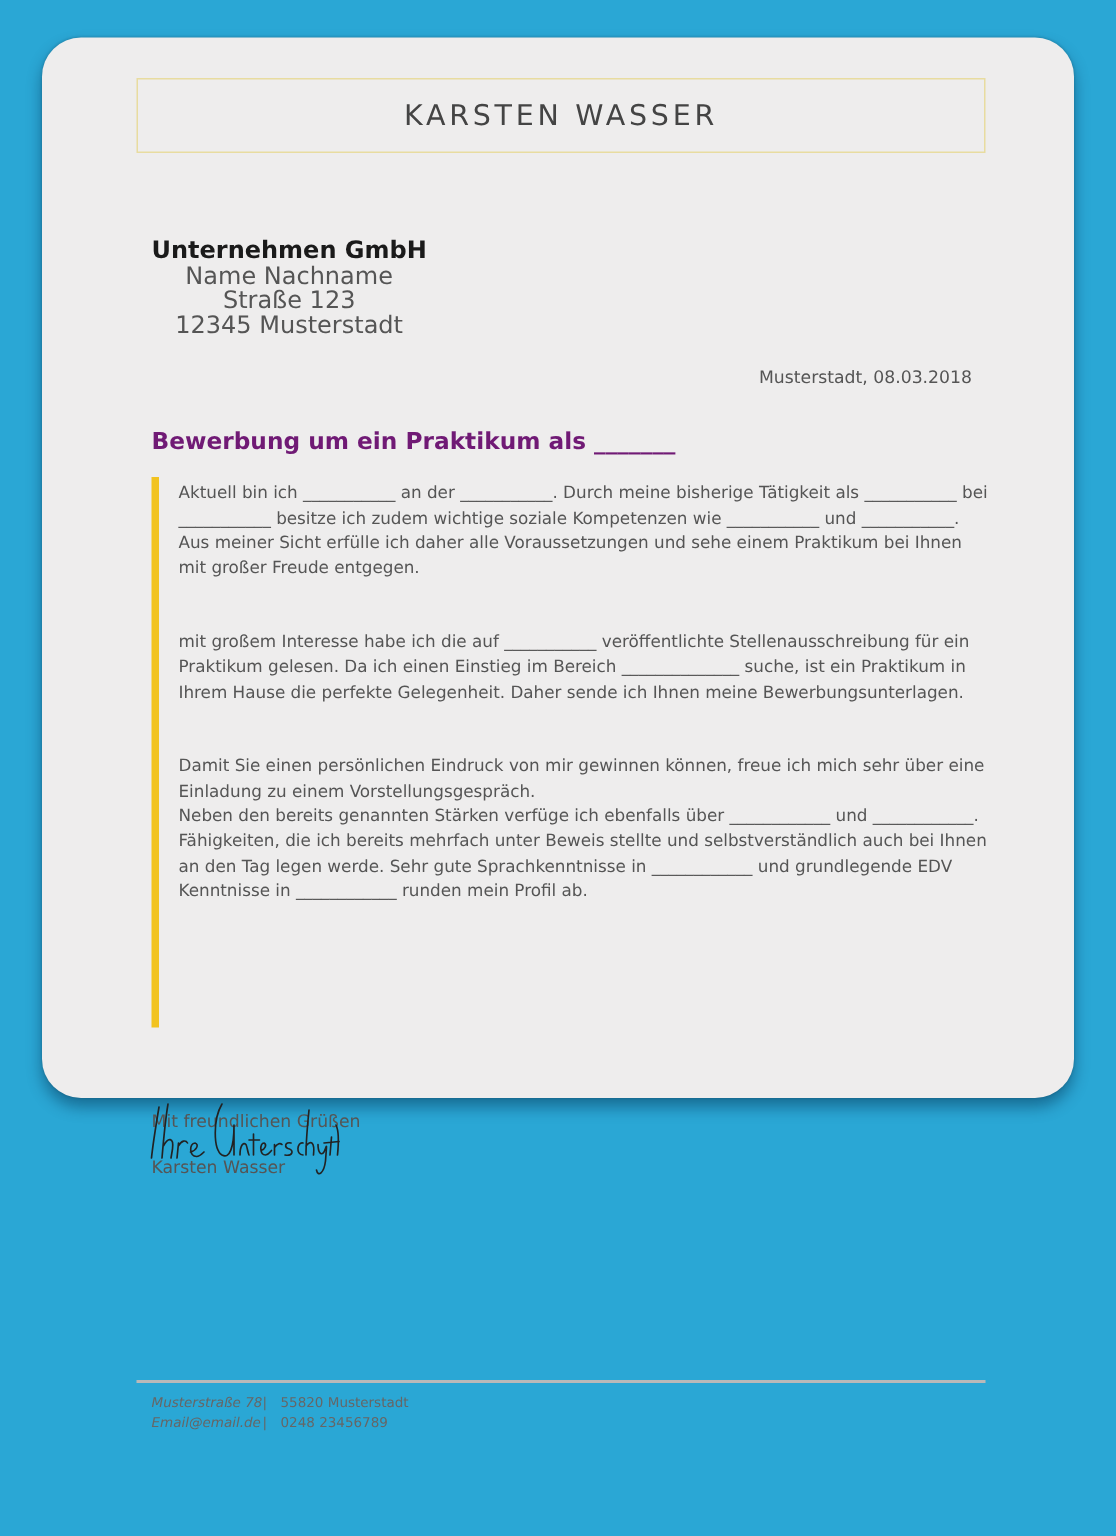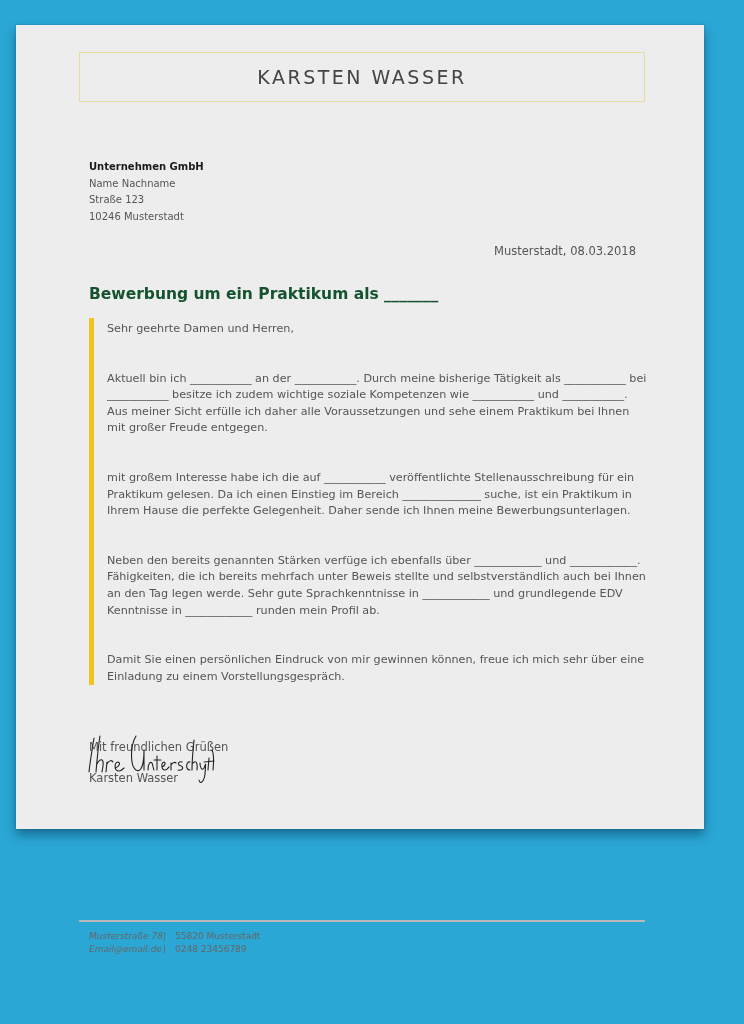--- a/index.html
+++ b/index.html
@@ -4,58 +4,60 @@
   <style>
     * { margin: 0; padding: 0; box-sizing: border-box; }
     html, body { width: 744px; height: 1024px; overflow: hidden; }
     body {
       background: #2aa7d5;
       font-family: "DejaVu Sans", "Liberation Sans", sans-serif;
       position: relative;
     }
     .paper {
       position: absolute;
-      left: 16px; top: 25px;
-      width: 688px; height: 804px;
+      left: 28px; top: 25px;
+      width: 688px; height: 707px;
       background: #eeeded;
       box-shadow: 0 6px 10px rgba(0,40,70,0.45), 0 0 2px rgba(0,0,0,0.2);
+      border-radius: 26px;
     }
     .header-box {
       position: absolute;
       left: 63px; top: 27px;
       width: 566px; height: 50px;
       border: 1.5px solid #e8dca0;
       display: flex; align-items: center; justify-content: center;
     }
     .header-name {
       font-size: 19px;
       letter-spacing: 2.5px;
       color: #444;
       font-weight: normal;
     }
     .recipient {
       position: absolute;
       left: 73px; top: 134px;
-      font-size: 10px;
+      font-size: 16px;
       line-height: 16.5px;
       color: #555;
+      text-align: center;
     }
     .recipient .company { font-weight: bold; color: #1a1a1a; }
     .date {
       position: absolute;
       right: 68px; top: 219px;
       font-size: 11.5px;
       color: #555;
     }
     .subject {
       position: absolute;
       left: 73px; top: 260px;
       font-size: 15.5px;
       font-weight: bold;
-      color: #14532d;
+      color: #701a75;
     }
     .body-block {
       position: absolute;
       left: 73px; top: 293px;
       width: 560px; height: 367px;
       border-left: 5px solid #f2c320;
       padding-left: 13px;
       padding-top: 3px;
       font-size: 11.2px;
       line-height: 16.6px;
@@ -104,33 +106,32 @@
 <div class="paper">
 
   <div class="header-box">
     <span class="header-name">KARSTEN WASSER</span>
   </div>
 
   <div class="recipient">
     <div class="company">Unternehmen GmbH</div>
     <div>Name Nachname</div>
     <div>Straße 123</div>
-    <div>10246 Musterstadt</div>
+    <div>12345 Musterstadt</div>
   </div>
 
   <div class="date">Musterstadt, 08.03.2018</div>
 
   <div class="subject">Bewerbung um ein Praktikum als _______</div>
 
   <div class="body-block">
-    <p class="salutation">Sehr geehrte Damen und Herren,</p>
     <p>Aktuell bin ich ___________ an der ___________. Durch meine bisherige Tätigkeit als ___________ bei ___________ besitze ich zudem wichtige soziale Kompetenzen wie ___________ und ___________. Aus meiner Sicht erfülle ich daher alle Voraussetzungen und sehe einem Praktikum bei Ihnen mit großer Freude entgegen.</p>
     <p>mit großem Interesse habe ich die auf ___________ veröffentlichte Stellenausschreibung für ein Praktikum gelesen. Da ich einen Einstieg im Bereich ______________ suche, ist ein Praktikum in Ihrem Hause die perfekte Gelegenheit. Daher sende ich Ihnen meine Bewerbungsunterlagen.</p>
+    <p style="margin-bottom:0">Damit Sie einen persönlichen Eindruck von mir gewinnen können, freue ich mich sehr über eine Einladung zu einem Vorstellungsgespräch.</p>
     <p>Neben den bereits genannten Stärken verfüge ich ebenfalls über ____________ und ____________. Fähigkeiten, die ich bereits mehrfach unter Beweis stellte und selbstverständlich auch bei Ihnen an den Tag legen werde. Sehr gute Sprachkenntnisse in ____________ und grundlegende EDV Kenntnisse in ____________ runden mein Profil ab.</p>
-    <p style="margin-bottom:0">Damit Sie einen persönlichen Eindruck von mir gewinnen können, freue ich mich sehr über eine Einladung zu einem Vorstellungsgespräch.</p>
   </div>
 
   <div class="closing">Mit freundlichen Grüßen</div>
 
   <svg class="signature" viewBox="0 0 140 60">
     <g fill="none" stroke="#222" stroke-width="1.1" stroke-linecap="round" stroke-linejoin="round">
 
       <path d="M8 8 C 6 20, 4 32, 3 42"></path>
 
       <path d="M14 6 C 12 18, 11 30, 10 42 M11 34 C 14 28, 18 28, 17 36 L 16 42"></path>

